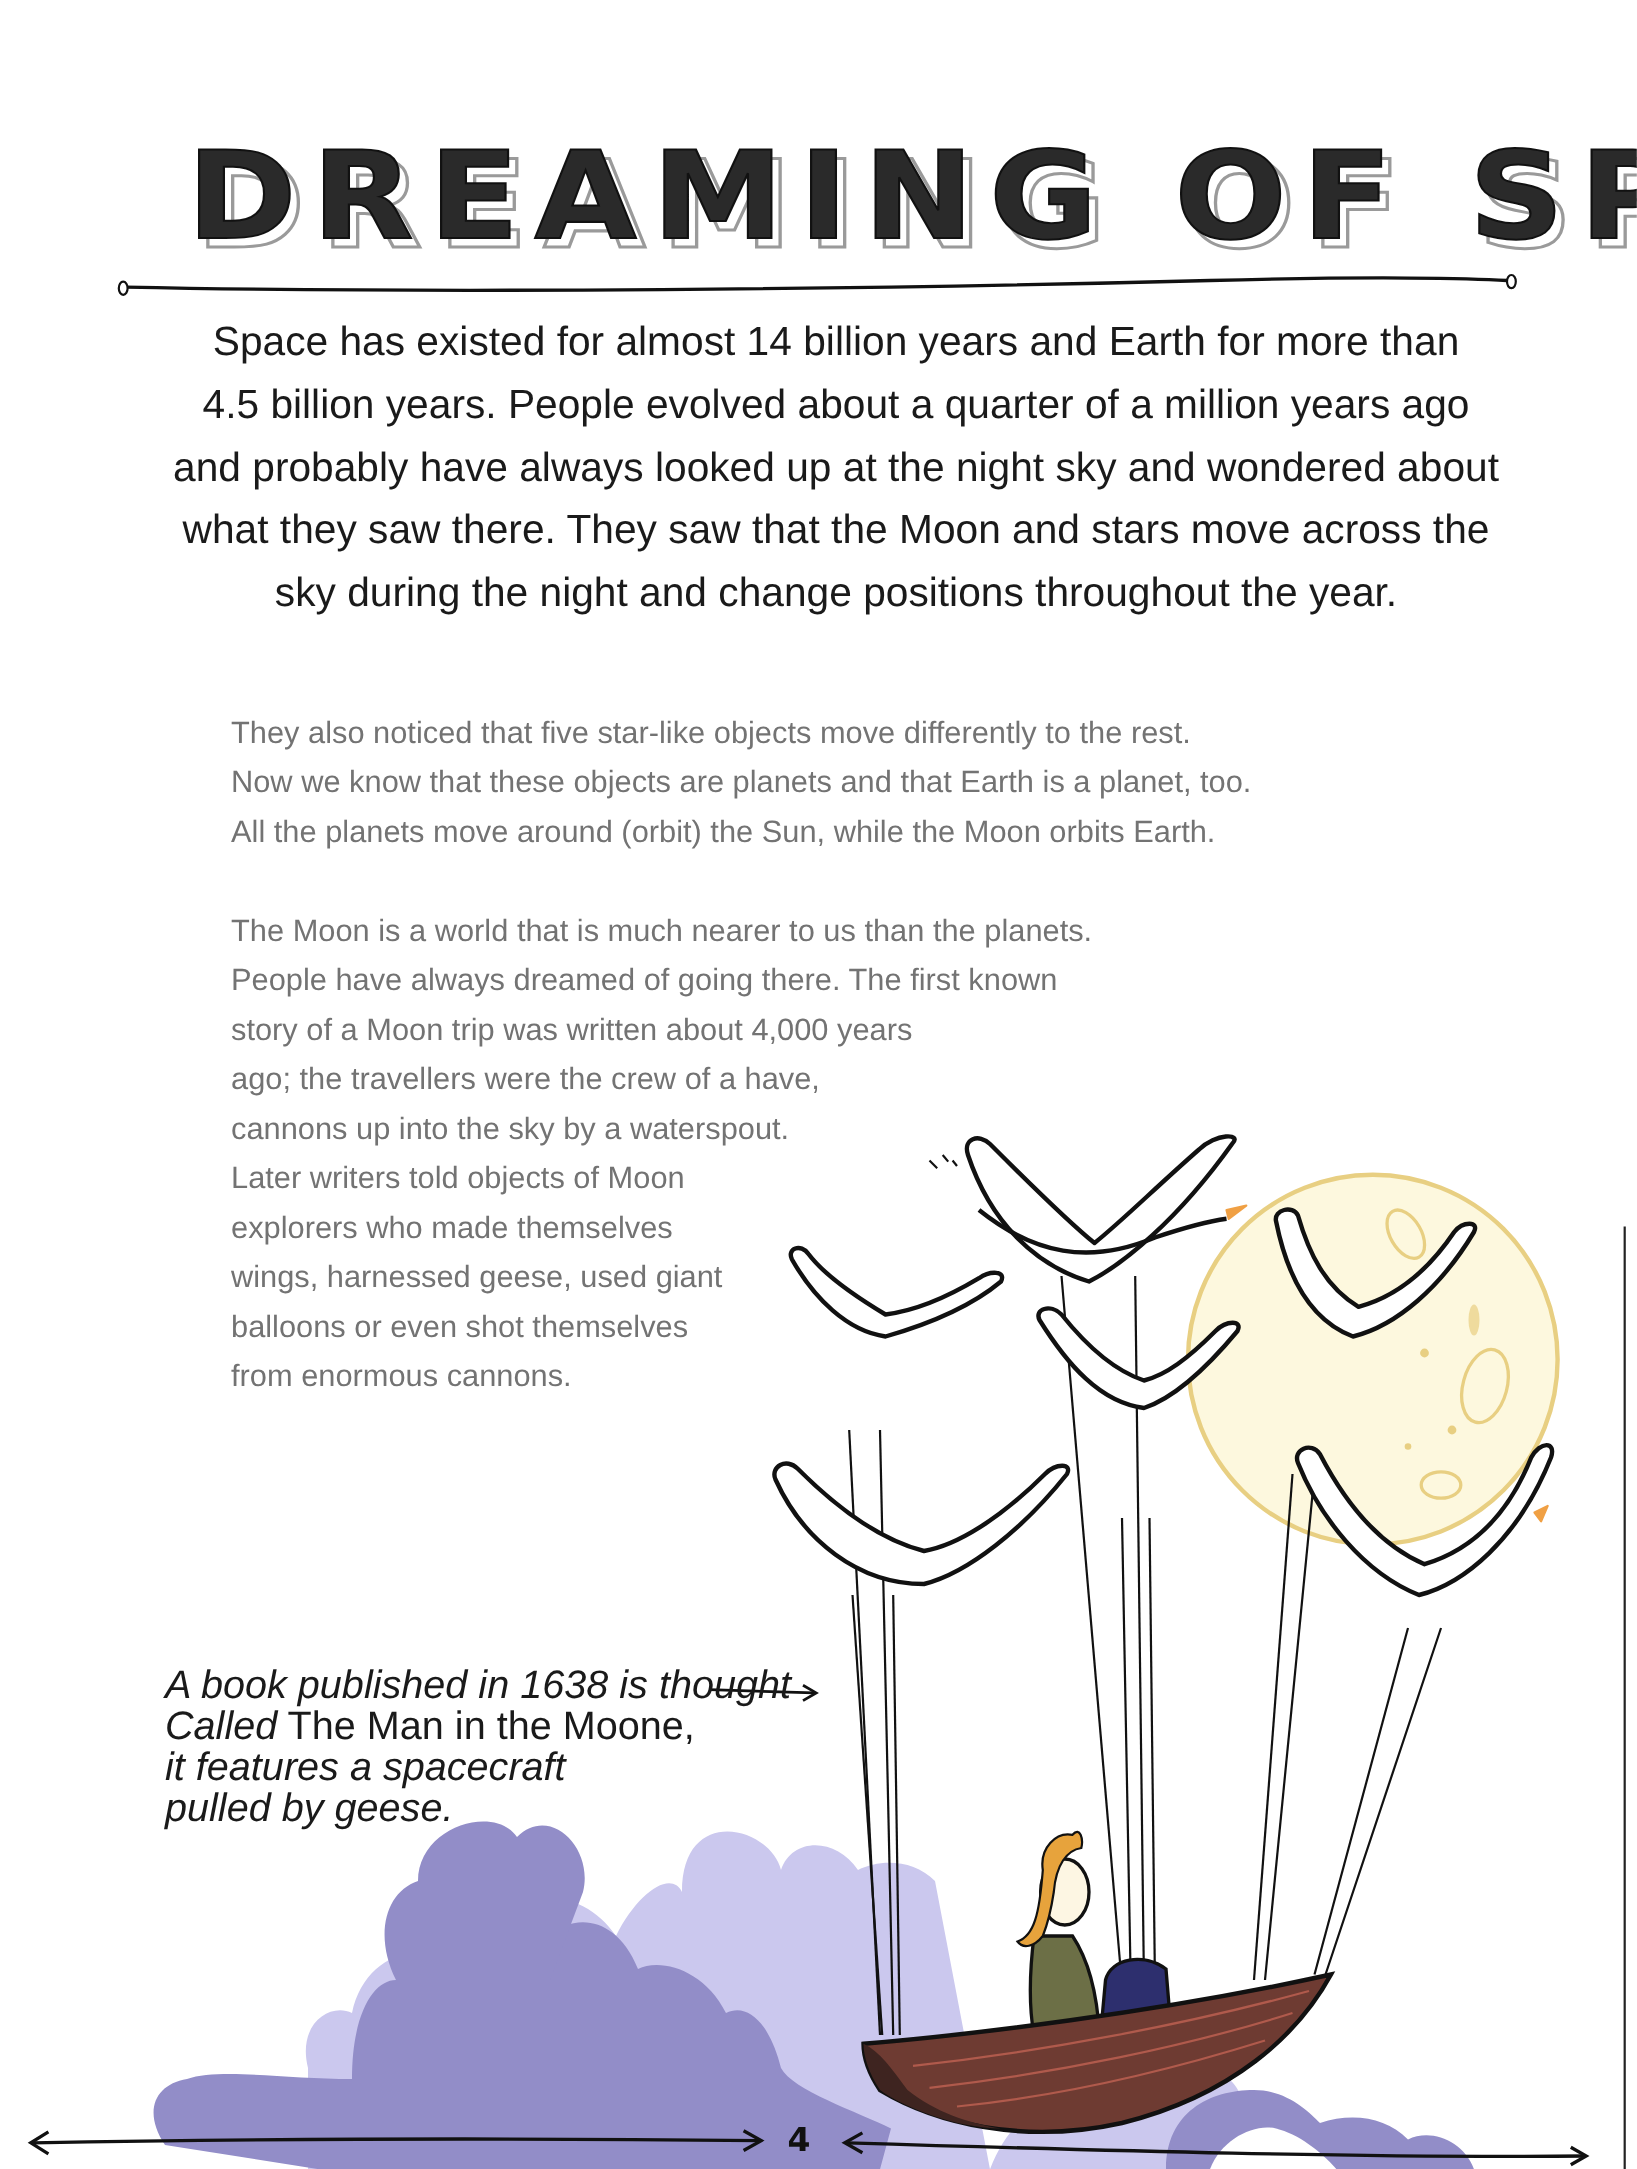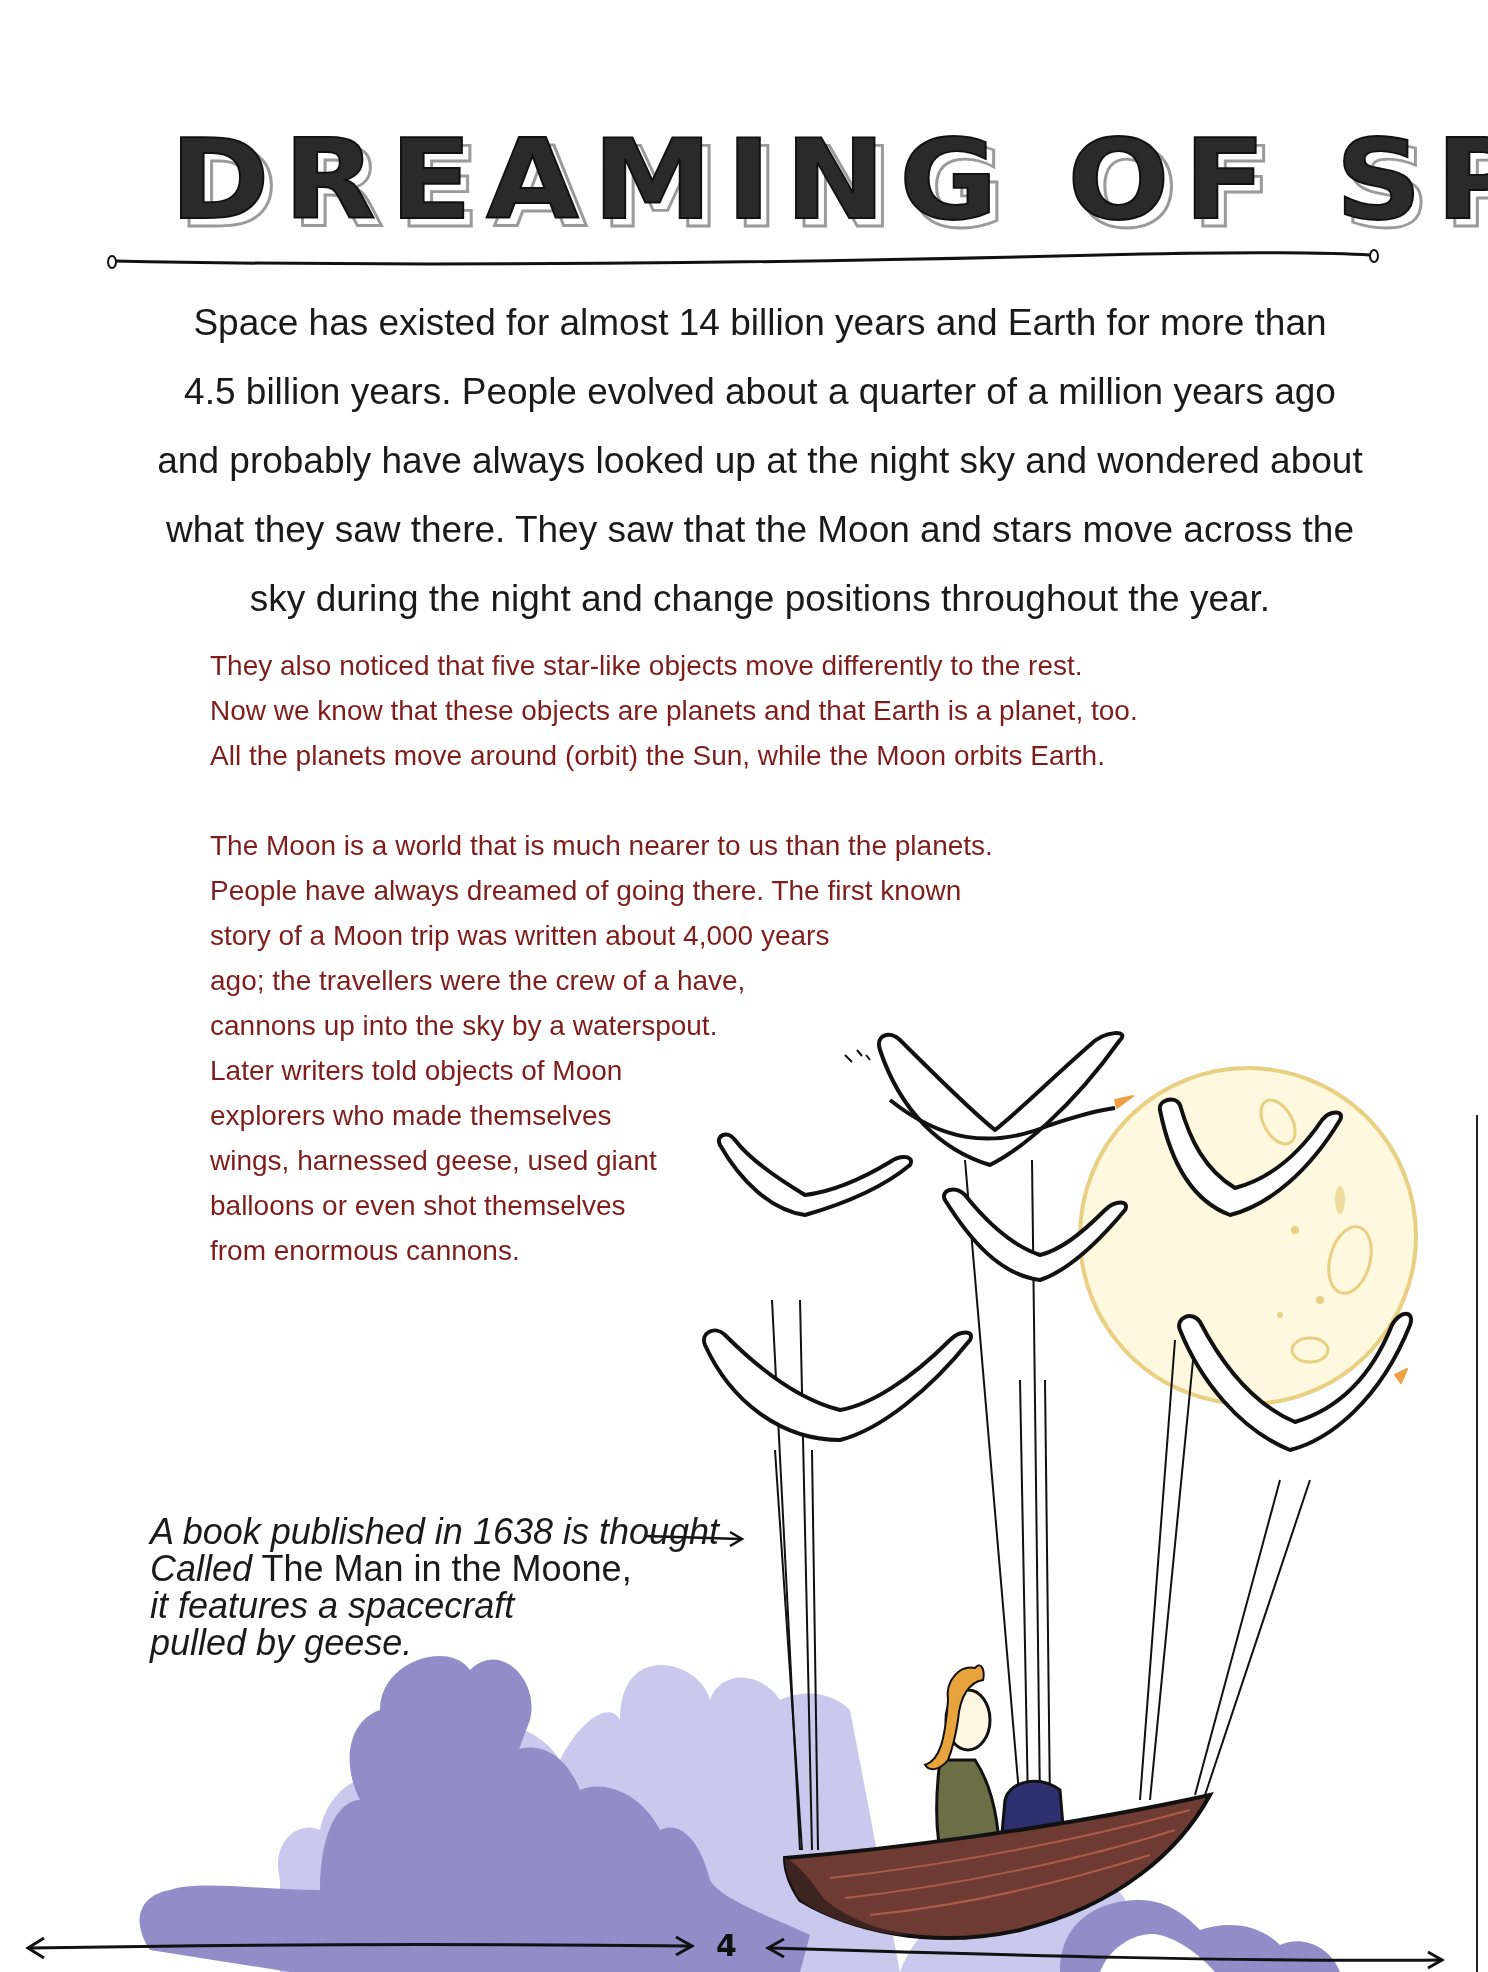--- a/index.html
+++ b/index.html
@@ -21,25 +21,25 @@
     left: 8px; top: 8px;
   }
 
   .divider { position: absolute; left: 100px; top: 245px; width: 1290px; height: 30px; }
 
   .intro {
     position: absolute; left: 150px; top: 282px; width: 1220px;
     font-size: 37px; line-height: 57px; text-align: center; color: #1a1a1a;
     font-family: "Liberation Sans", sans-serif;
   }
-  .intro .line { display: block; white-space: nowrap; margin-top: 12px; }
+  .intro .line { display: block; white-space: nowrap; }
 
   .body-text {
     position: absolute; left: 210px; font-family: "Liberation Sans", sans-serif;
-    font-size: 28px; line-height: 45px; color: #7f1d1d;
+    font-size: 28px; line-height: 45px; color: #737373;
   }
   .body-text .line { display: block; white-space: nowrap; }
   #para1 { top: 643px; }
   #para2 { top: 823px; }
 
   .caption {
     position: absolute; left: 150px; top: 1513px; font-family: "Liberation Sans", sans-serif;
     font-size: 36px; line-height: 37px; color: #1a1a1a; font-style: italic;
   }
   .caption .line { display: block; white-space: nowrap; }

